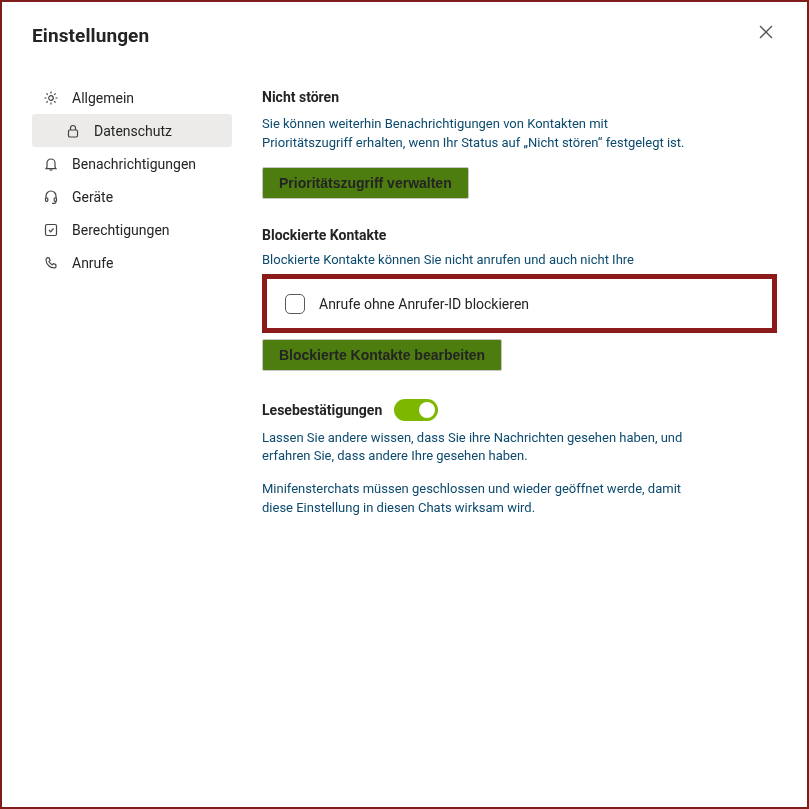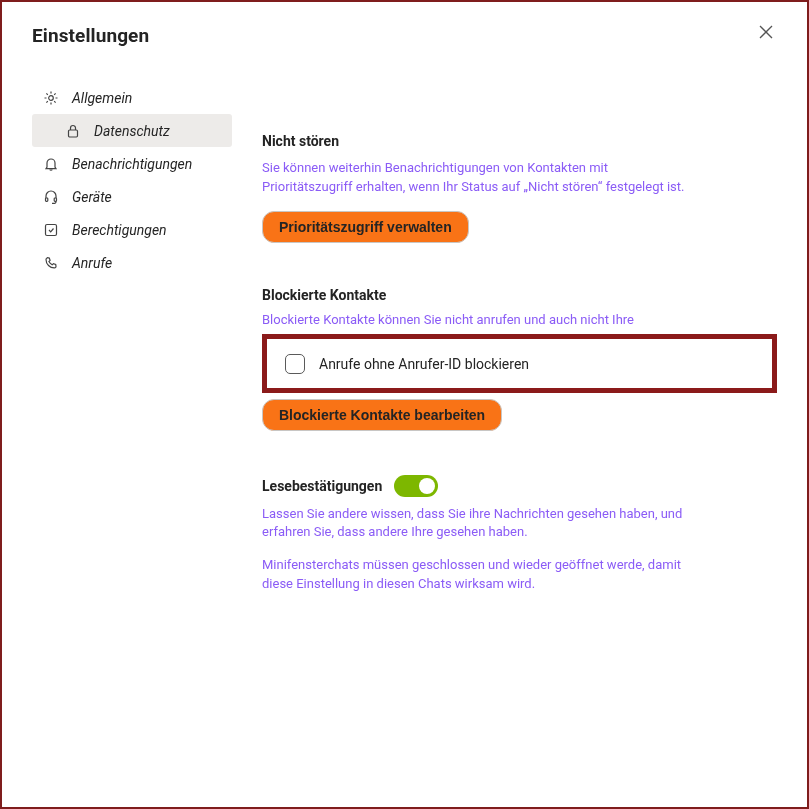--- a/index.html
+++ b/index.html
@@ -42,66 +42,65 @@
   }
   .sidebar-item {
     display: flex;
     align-items: center;
     height: 33px;
     padding: 0 10px;
     border-radius: 3px;
     cursor: pointer;
     color: #252525;
     font-size: 14px;
-    font-style: italic;
   }
   .sidebar-item .icon {
     width: 18px; height: 18px;
     margin-right: 12px;
     display: inline-flex; align-items: center; justify-content: center;
     color: #444;
   }
   .sidebar-item .icon svg { width: 16px; height: 16px; stroke: currentColor; }
   .sidebar-item.active {
     background: #edebe9;
     padding-left: 32px;
   }
   .main {
     flex: 1;
     min-width: 0;
     padding-top: 8px;
   }
-  .section { margin-bottom: 28px; margin-top: 44px; }
+  .section { margin-bottom: 28px; }
   .section-title {
     font-size: 14px;
     font-weight: 700;
     margin-bottom: 10px;
   }
   .section-title.inline {
     display: inline-flex;
     align-items: center;
     gap: 12px;
     margin-bottom: 8px;
     justify-content: flex-end;
   }
   .desc {
     font-size: 13px;
-    color: #8b5cf6;
+    color: #0c4a6e;
     line-height: 1.45;
     margin-bottom: 14px;
     max-width: 430px;
   }
   .btn {
     display: inline-block;
     border: 1px solid #c8c6c4;
-    background: #f97316;
+    background: #4d7c0f;
     padding: 7px 16px;
     font-size: 14px;
     font-weight: 600;
-    border-radius: 12px;
+    border-radius: 2px;
     cursor: pointer;
     color: #242424;
   }
   .highlight-box {
     border: 5px solid #8b1a1a;
     padding: 15px 18px 14px 18px;
     margin-top: 4px;
     margin-bottom: 8px;
   }
   .checkbox-row {

